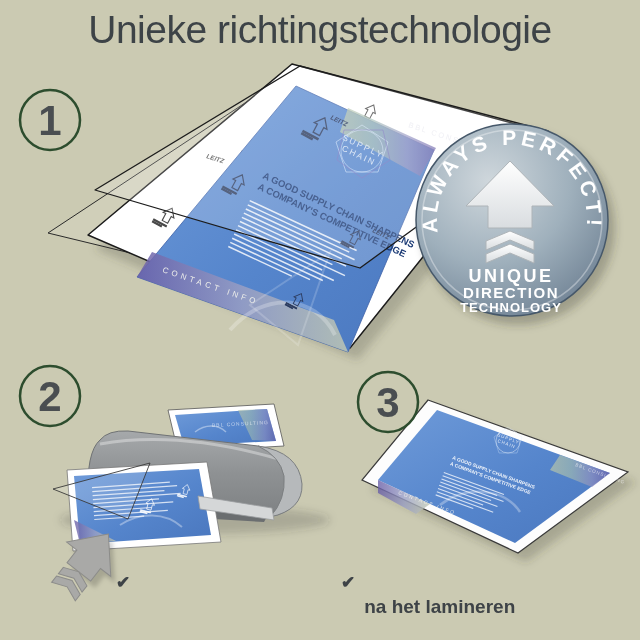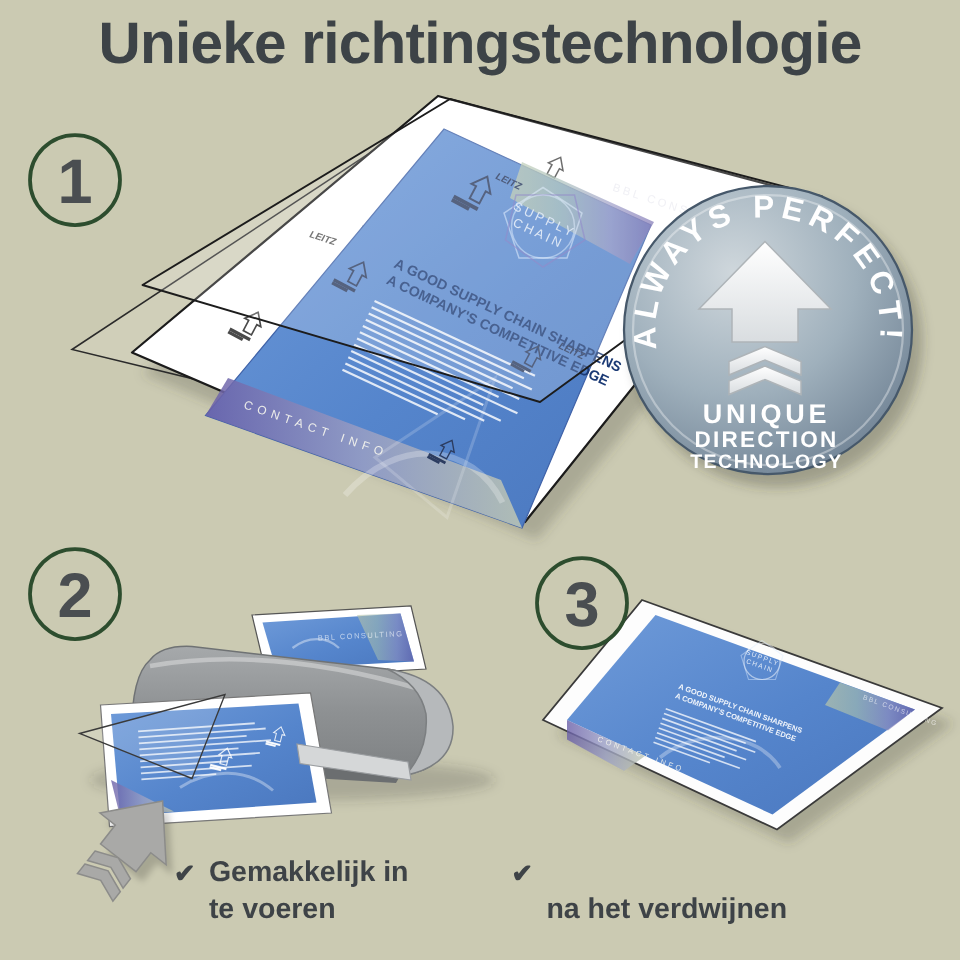--- a/index.html
+++ b/index.html
@@ -1,20 +1,20 @@
 <!DOCTYPE html>
 <html><head>
 <meta charset="utf-8">
 <style>
   html,body{margin:0;padding:0;}
   body{width:640px;height:640px;overflow:hidden;background:#cbcab2;
        font-family:"Liberation Sans",sans-serif;}
   .stage{position:relative;width:640px;height:640px;}
   .page-title{position:absolute;top:8px;left:0;width:640px;margin:0;
-      text-align:center;font-size:39px;font-weight:bold;letter-spacing:-0.5px;
+      text-align:center;font-size:39px;font-weight:normal;letter-spacing:-0.5px;
       color:#3d4347;}
   .scene{position:absolute;top:0;left:0;}
   svg text{font-family:"Liberation Sans",sans-serif;}
   .check-item{position:absolute;display:flex;gap:9px;
       font-size:19px;font-weight:bold;color:#3e4347;line-height:1.3;}
   .check-glyph{font-size:17px;line-height:1.5;color:#3e4347;}
   .ci-1{left:116px;top:570px;}
   .ci-2{left:341px;top:570px;}
 </style>
 </head>
@@ -263,26 +263,22 @@
       <text x="50" y="411" text-anchor="middle" font-size="42" font-weight="bold" fill="#4a4e51">2</text>
     </g>
     <g>
       <circle cx="388" cy="402" r="30" fill="none" stroke="#2d4d2e" stroke-width="2.5"></circle>
       <text x="388" y="417" text-anchor="middle" font-size="42" font-weight="bold" fill="#4a4e51">3</text>
     </g>
   </svg>
 
   <div class="check-item ci-1">
     <span class="check-glyph">✔</span>
-    <span>
-      <span>Gemakkelijk in</span><br>
-      <span>te voeren</span>
-    </span>
   </div>
   <div class="check-item ci-2">
     <span class="check-glyph">✔</span>
     <span>
       <br>
-      <span>na het verdwijnen</span>
+      <span>na het lamineren</span>
     </span>
   </div>
 
 </div>
 
 </body></html>

